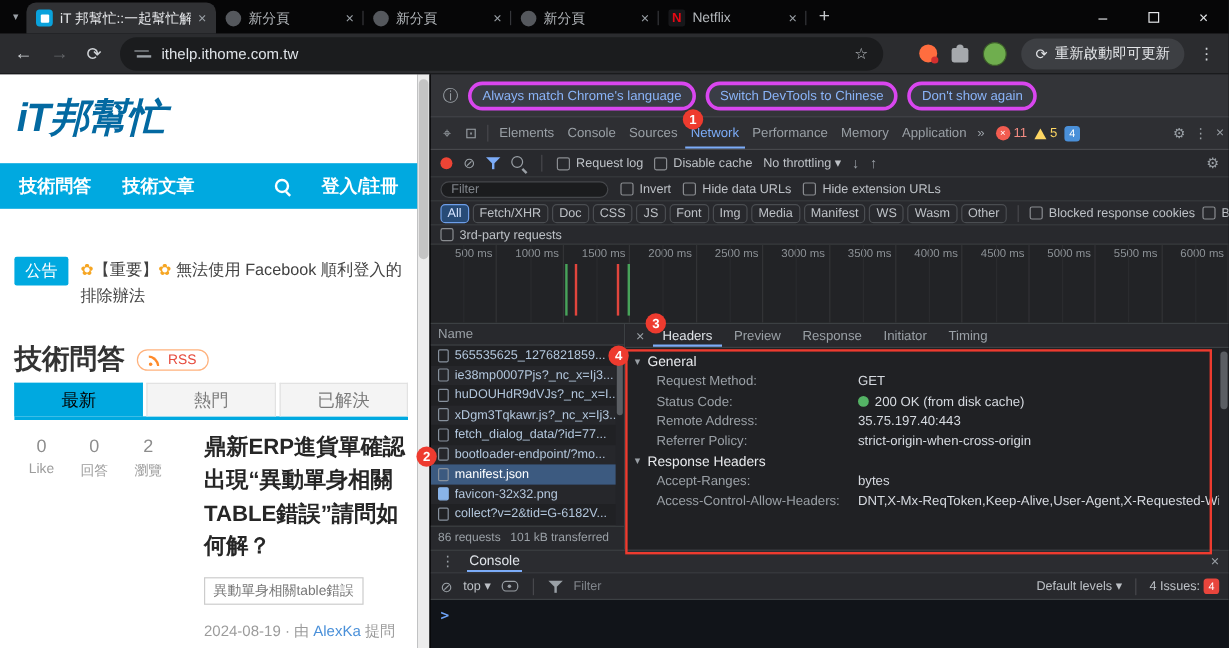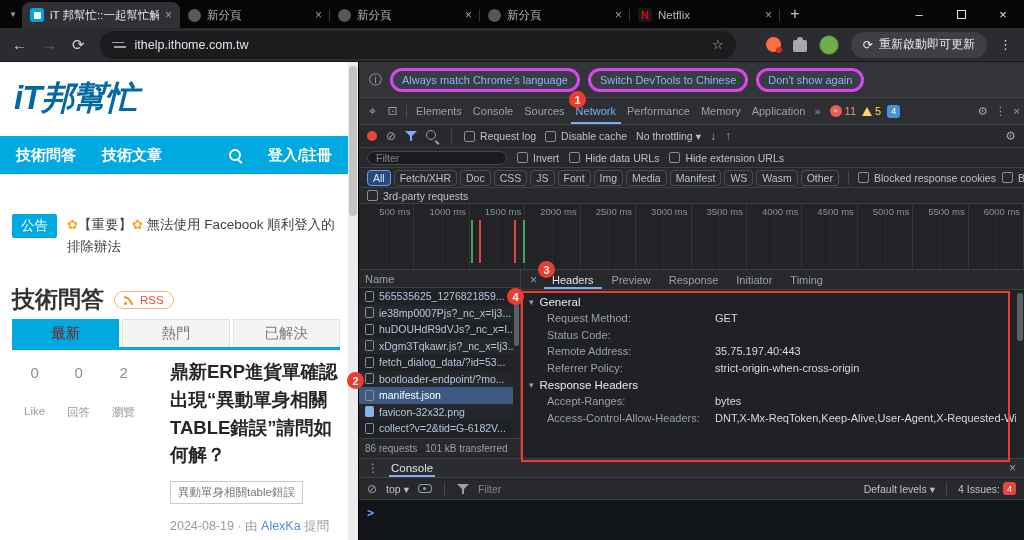--- a/index.html
+++ b/index.html
@@ -3,21 +3,21 @@
 <meta charset="utf-8">
 <style>
   *{margin:0;padding:0;box-sizing:border-box}
   html,body{width:1024px;height:540px;overflow:hidden}
   body{font-family:"Liberation Sans","DejaVu Sans",sans-serif;background:#000}
   .screen{position:relative;width:1024px;height:540px;background:#202124;overflow:hidden}
 
   
   .tabstrip{position:absolute;top:0;left:0;right:0;height:28px;background:#060607;display:flex;align-items:flex-end;padding-left:4px}
   .tabsearch{width:18px;height:28px;display:flex;align-items:center;justify-content:center;color:#9aa0a6;font-size:9px}
-  .tab{width:150px;height:26px;display:flex;align-items:center;gap:6px;padding:0 8px;font-size:11.5px;color:#b4b8bc;position:relative;flex:none;cursor:default}
+  .tab{width:123px;height:26px;display:flex;align-items:center;gap:6px;padding:0 8px;font-size:11.5px;color:#b4b8bc;position:relative;flex:none;cursor:default}
   .tab:not(.active)::after{content:'';position:absolute;right:0;top:7px;height:12px;width:1px;background:#35363a}
   .tab.active{background:#303134;border-radius:8px 8px 0 0;color:#e8eaed;width:158px}
   .tab-title{flex:1;overflow:hidden;white-space:nowrap;min-width:0}
   .tab-x{color:#9aa0a6;font-size:12px;flex:none}
   .fav{width:14px;height:14px;flex:none;border-radius:3px;display:flex;align-items:center;justify-content:center}
   .fav-ithome{background:#0aa2dc;position:relative}
   .fav-ithome::after{content:'';width:7px;height:7px;background:#fff;border-radius:1px}
   .fav-generic{background:#55585d;border-radius:50%;width:13px;height:13px}
   .fav-netflix{background:#17171a;color:#e50914;font-weight:bold;font-size:11px;border-radius:2px}
   .newtab-btn{width:26px;height:26px;margin-left:2px;margin-bottom:1px;display:flex;align-items:center;justify-content:center;color:#c4c7ca;font-size:16px}
@@ -58,26 +58,26 @@
   .announce-mark{color:#f6a623;font-size:13px}
   .qa-head{position:absolute;top:222px;left:12px;display:flex;align-items:center;gap:10px}
   .qa-title{font-size:23px;color:#333;font-weight:bold}
   .rss-pill{display:flex;align-items:center;gap:5px;border:1px solid #ffb27d;border-radius:11px;padding:2px 9px;font-size:11.5px;color:#e64a3c;background:#fff}
   .rss-ico{width:11px;height:11px;position:relative;overflow:hidden}
   .rss-ico::before{content:'';position:absolute;left:0;bottom:0;width:3px;height:3px;background:#ff8a2a;border-radius:50%}
   .rss-ico::after{content:'';position:absolute;left:-1px;bottom:-1px;width:8px;height:8px;border:2px solid #ff8a2a;border-bottom:none;border-left:none;border-radius:0 100% 0 0}
   .qa-tabs{position:absolute;top:257px;left:12px;right:8px;display:flex;align-items:flex-end;border-bottom:3px solid var(--accent)}
   .qa-tab{flex:1;height:28px;display:flex;align-items:center;justify-content:center;font-size:14.5px;background:#f4f4f4;color:#7a7a7a;border:1px solid #e2e2e2;border-bottom:none;margin-right:3px}
   .qa-tab:last-child{margin-right:0}
-  .qa-tab.active{background:var(--accent);color:#7f1d1d;border-color:var(--accent)}
+  .qa-tab.active{background:var(--accent);color:#000000;border-color:var(--accent)}
   .question{position:absolute;top:288px;left:12px;right:8px;height:252px}
   .q-stats{position:absolute;left:12px;top:14px;display:flex;gap:22px;text-align:center}
   .stat{display:flex;flex-direction:column;align-items:center}
   .stat-num{font-size:15px;color:#8d8d8d}
-  .stat-label{font-size:11.5px;color:#9d9d9d;margin-top:24px}
+  .stat-label{font-size:11.5px;color:#9d9d9d;margin-top:4px}
   .q-main{margin-left:158px;padding-top:8px}
   .q-title{font-size:18.5px;font-weight:bold;color:#262626;line-height:1.5}
   .q-tag{display:inline-block;margin-top:12px;border:1px solid #ccc;padding:3px 7px;font-size:11.5px;color:#777;background:#fff}
   .q-meta{margin-top:12px;font-size:12.5px;color:#9b9b9b;line-height:1.6}
   .q-author{color:#4a90d9}
   .site-scroll{position:absolute;top:62px;left:348px;width:10px;bottom:0;background:#ececec}
   .site-scroll-thumb{position:absolute;left:1px;top:4px;width:8px;height:150px;background:#c4c4c4;border-radius:4px}
 
   
   .devtools{position:absolute;top:62px;left:358px;right:0;bottom:0;background:#202124;color:#e8eaed;display:flex;flex-direction:column;font-size:11.5px;border-left:1px solid #000}
@@ -475,21 +475,21 @@
             <div class="req-row">
               <span class="file-icon "></span>
               <span class="req-name">huDOUHdR9dVJs?_nc_x=I...</span>
             </div>
             <div class="req-row alt">
               <span class="file-icon "></span>
               <span class="req-name">xDgm3Tqkawr.js?_nc_x=Ij3...</span>
             </div>
             <div class="req-row">
               <span class="file-icon "></span>
-              <span class="req-name">fetch_dialog_data/?id=53...</span>
+              <span class="req-name">fetch_dialog_data/?id=77...</span>
             </div>
             <div class="req-row alt">
               <span class="file-icon "></span>
               <span class="req-name">bootloader-endpoint/?mo...</span>
             </div>
             <div class="req-row selected">
               <span class="file-icon "></span>
               <span class="req-name">manifest.json</span>
             </div>
             <div class="req-row alt">
@@ -523,20 +523,21 @@
             <div class="sec-head">
               <span class="caret-ico">▾</span>
               <span>General</span>
             </div>
             <div class="kv-row">
               <span class="kv-key">Request Method:</span>
               <span class="kv-val">GET</span>
             </div>
             <div class="kv-row">
               <span class="kv-key">Status Code:</span>
+              <span class="kv-val"><span class="status-dot"></span>200 OK (from disk cache)</span>
             </div>
             <div class="kv-row">
               <span class="kv-key">Remote Address:</span>
               <span class="kv-val">35.75.197.40:443</span>
             </div>
             <div class="kv-row">
               <span class="kv-key">Referrer Policy:</span>
               <span class="kv-val">strict-origin-when-cross-origin</span>
             </div>
             <div class="sec-head">

